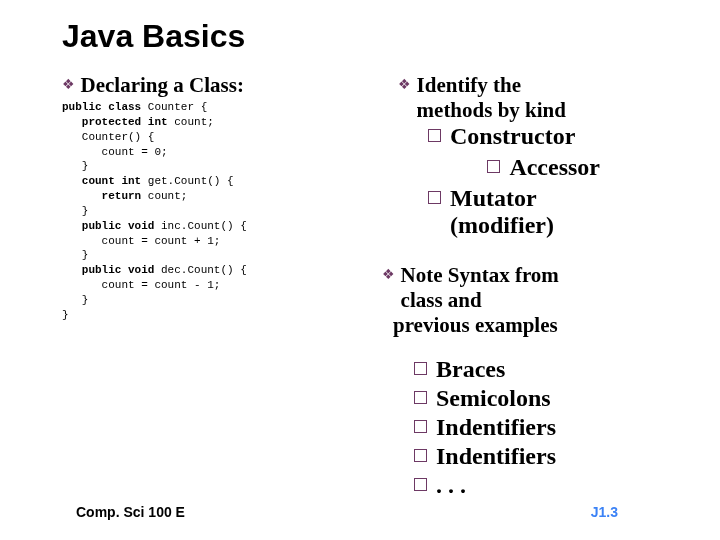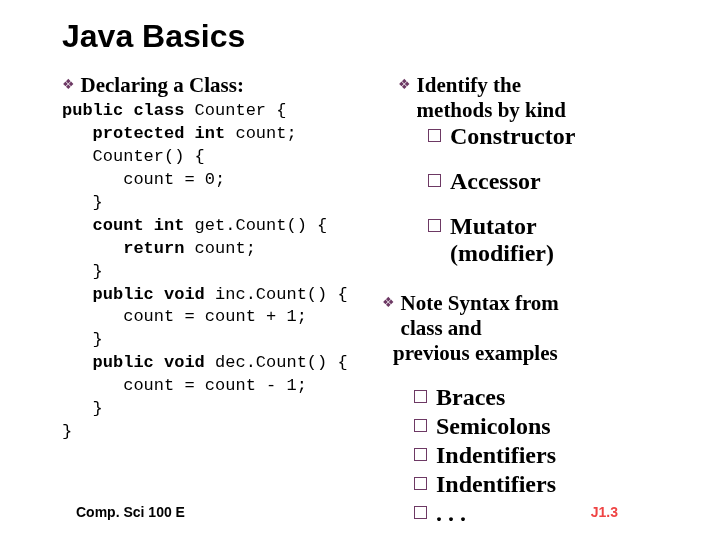--- a/index.html
+++ b/index.html
@@ -47,38 +47,39 @@
     line-height: 24px;
     margin-right: 6px;
     flex: 0 0 auto;
   }
   .bullet-text {
     font-size: 21px;
     font-weight: bold;
   }
   .code {
     font-family: "Courier New", Courier, monospace;
-    font-size: 17px;
+    font-size: 11px;
     line-height: 1.35;
     white-space: pre;
     margin-top: 2px;
   }
   .code .kw {
     font-weight: bold;
   }
   .sub-list {
     margin-left: 30px;
   }
   .sub-item {
     display: flex;
     align-items: flex-start;
     margin-bottom: 2px;
   }
   .sub-item.gap {
-    margin-top: 18px;
+    margin-top: 4px;
+    justify-content: flex-end;
   }
   .box {
     width: 11px;
     height: 11px;
     border: 1.5px solid #6d3964;
     margin-top: 6px;
     margin-right: 9px;
     flex: 0 0 auto;
   }
   .sub-text {
@@ -107,21 +108,21 @@
     font-size: 14px;
     color: #000;
   }
   .footer-right {
     position: absolute;
     right: 22px;
     bottom: 20px;
     font-family: Arial, Helvetica, sans-serif;
     font-weight: bold;
     font-size: 14px;
-    color: #ef4444;
+    color: #3b82f6;
   }
 </style>
 </head>
 <body>
 
 <div class="slide">
 
   <div class="title">Java Basics</div>
 
   <div class="cols">

